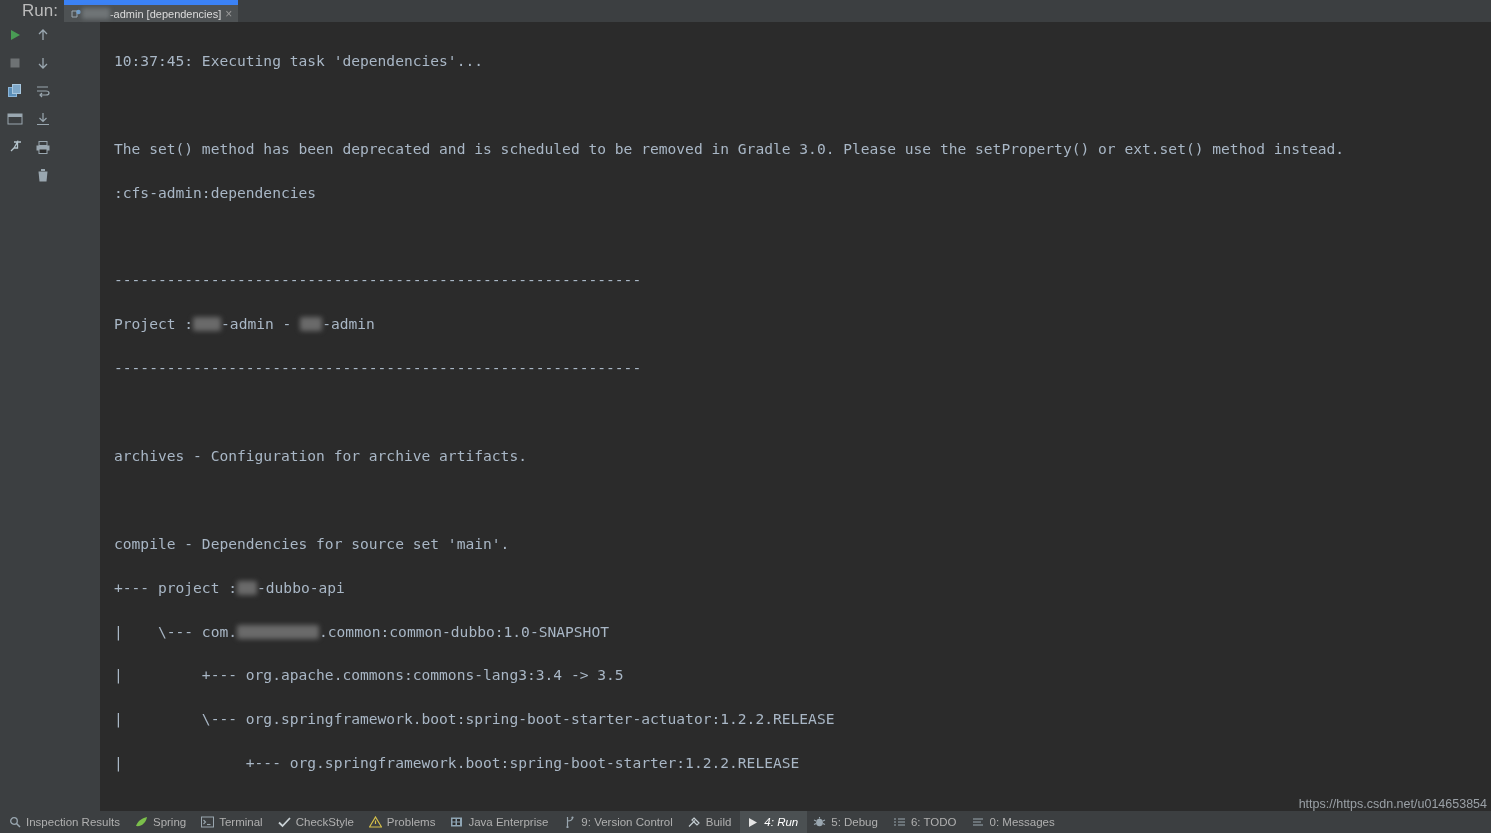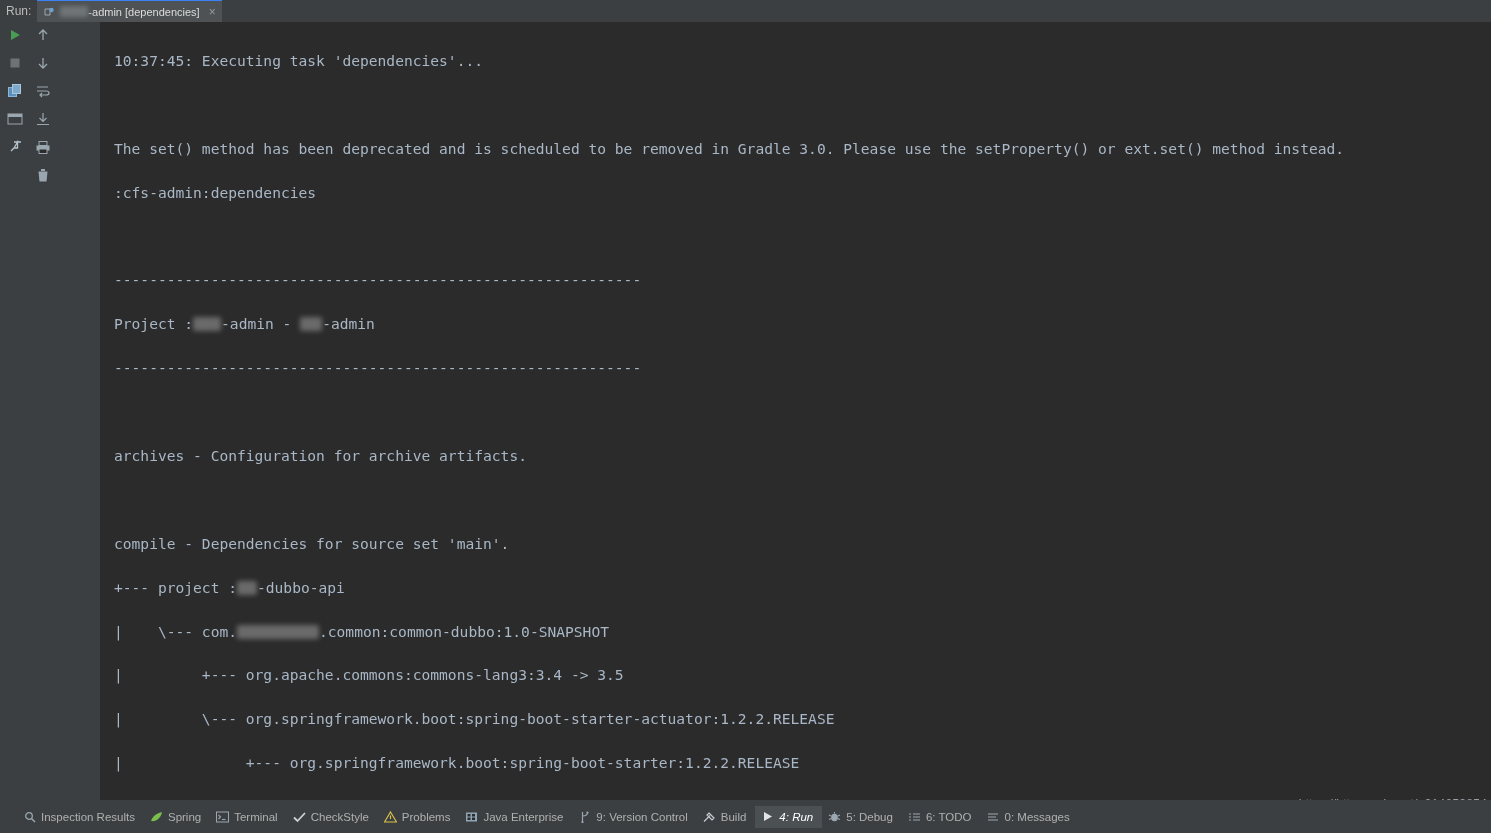--- a/index.html
+++ b/index.html
@@ -19,32 +19,32 @@
   
   .topbar {
     position: absolute; left: 0; top: 0; width: 1491px; height: 22px;
     background: #3c3f41;
     display: flex; align-items: center;
     font-size: 11px; color: #bbbbbb;
   }
   .topbar-label {
     padding: 0 6px 0 6px;
     color: #bbbbbb;
-    font-size: 12px;
+    font-size: 17px;
     line-height: 22px;
+    margin-left: 16px;
   }
   .run-tab {
     display: flex; align-items: center;
     height: 22px;
     padding: 0 6px 0 6px;
     background: #4e5254;
-    border-top: 1px solid #3b82f6;
+    border-top: 5px solid #3b82f6;
     color: #dcdcdc;
     font-size: 11px;
-    gap: 5px;
   }
   .run-tab .tabicon {
     width: 12px; height: 12px;
     display: inline-block; position: relative;
   }
   .run-tab .tabicon svg { display: block; }
   .run-tab .tabtext { white-space: nowrap; }
   .run-tab .blur {
     display: inline-block;
     width: 28px; height: 11px;
@@ -108,25 +108,25 @@
   .blur-w20 { width: 20px; }
   .blur-w80 { width: 82px; }
 
   
   .vscroll {
     position: absolute; right: 0; top: 0; width: 0px; height: 789px;
   }
 
   
   .statusbar {
-    position: absolute; left: 0; bottom: 0; width: 1491px; height: 33px;
+    position: absolute; left: 0; bottom: 0; width: 1491px; height: 22px;
     background: #3c3f41;
     display: flex; align-items: center;
     font-size: 11.5px; color: #b0b0b0;
-    padding-left: 17px;
+    padding-left: 2px;
   }
   .sb-item {
     display: flex; align-items: center; gap: 5px;
     padding: 0 9px 0 6px;
     height: 22px;
     white-space: nowrap;
   }
   .sb-item.active {
     background: #4b5052;
     color: #ffffff;

